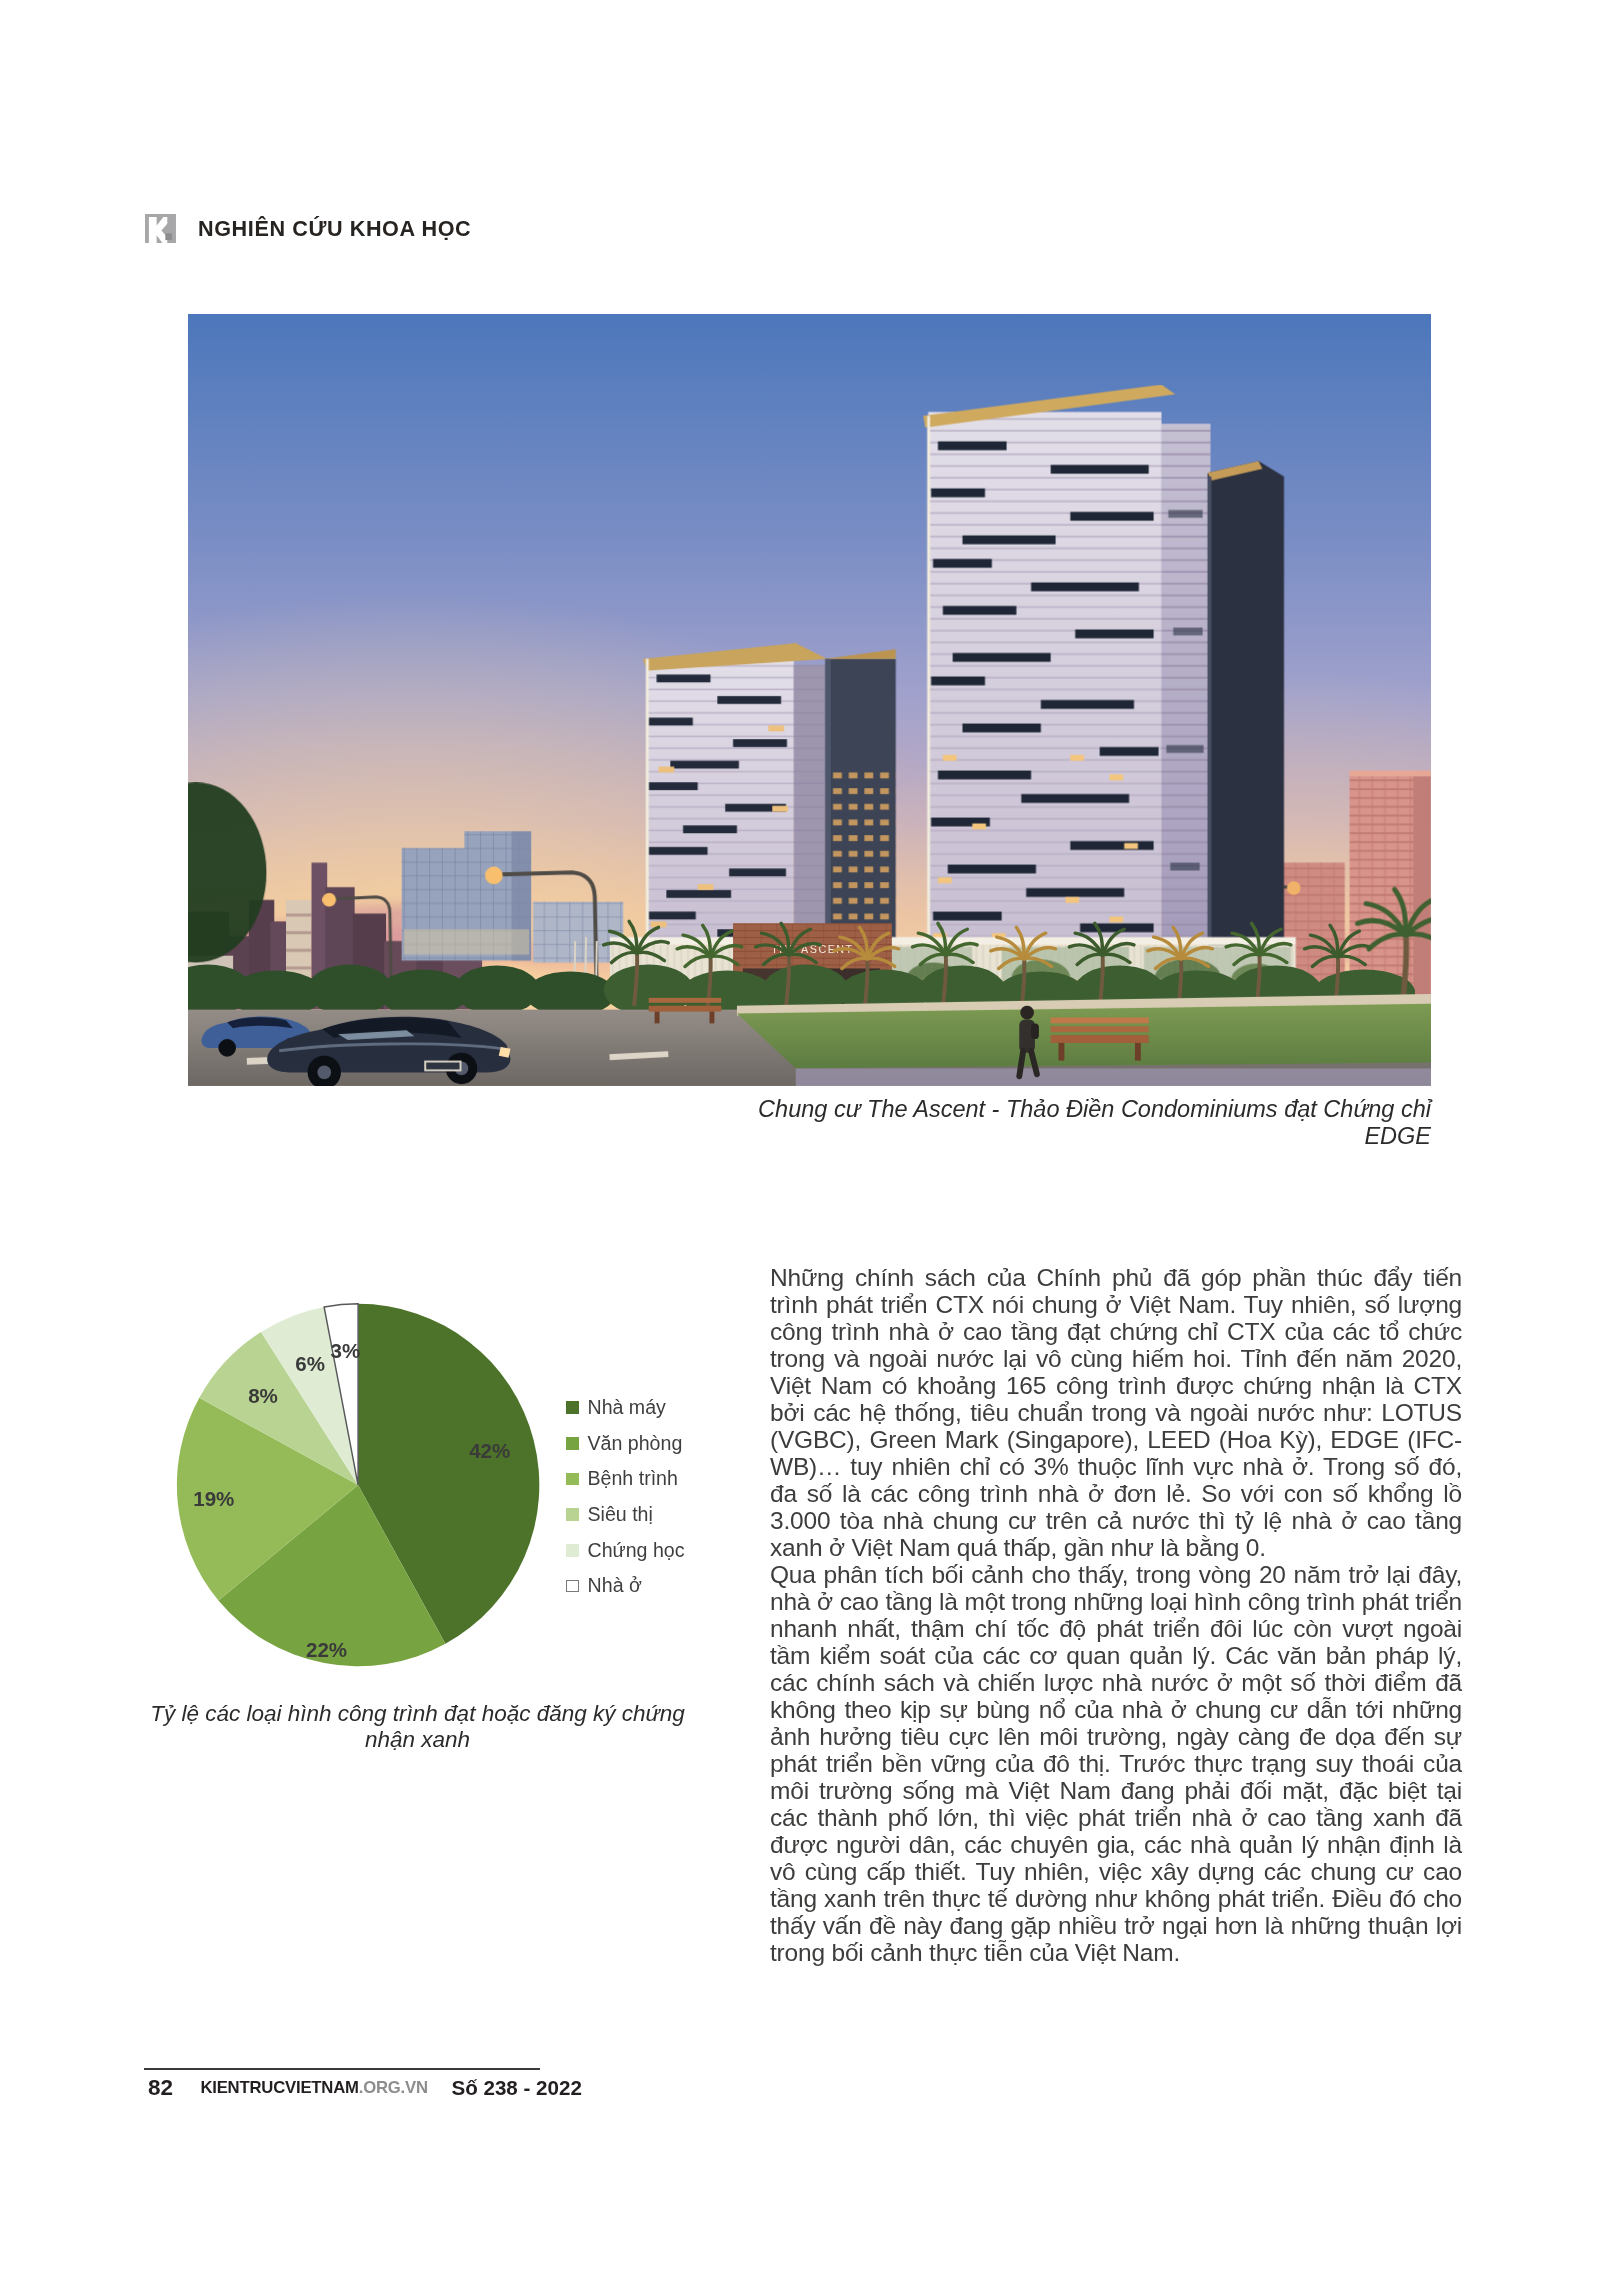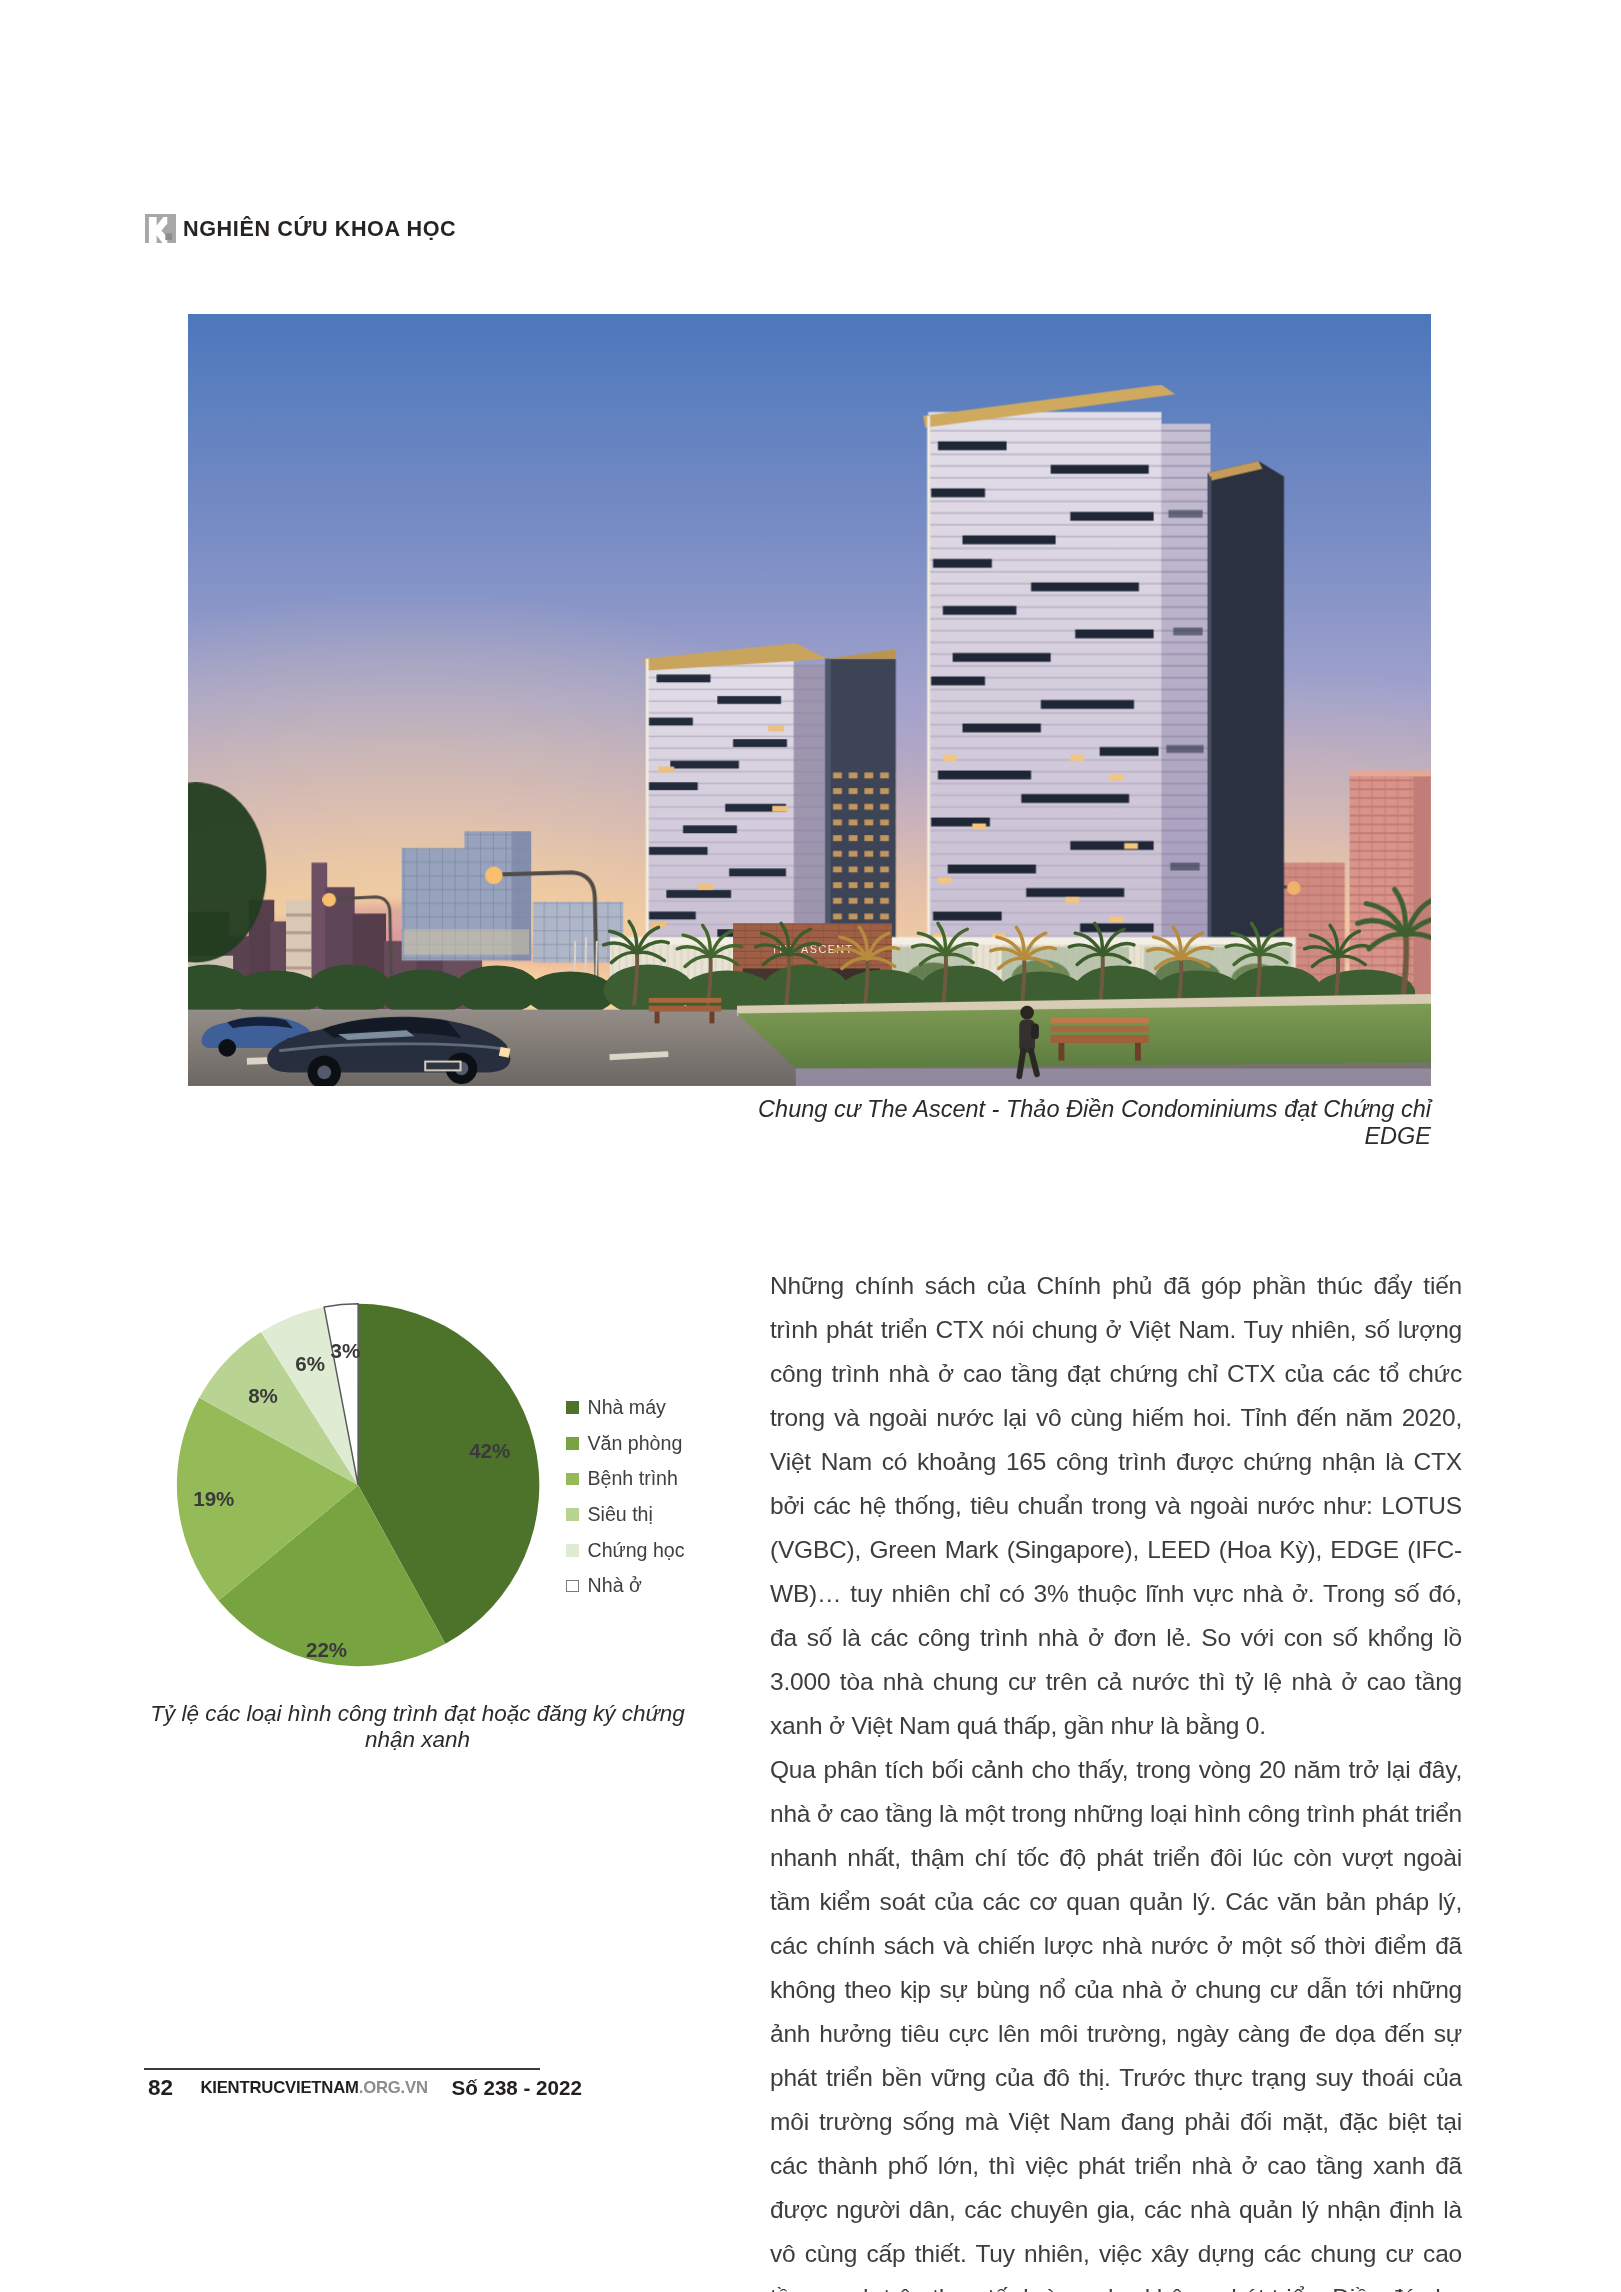--- a/index.html
+++ b/index.html
@@ -1,37 +1,37 @@
 <!DOCTYPE html>
 <html><head>
 <meta charset="utf-8">
 <style>
   html,body{margin:0;padding:0;background:#e8e8e8;}
   .page{position:relative;width:1621px;height:2293px;background:#ffffff;margin:0 auto;
         font-family:"Liberation Sans",sans-serif;color:#3e3d3c;overflow:hidden;}
   
-  .hdr{position:absolute;left:145px;top:214px;display:flex;align-items:center;gap:7px;}
+  .hdr{position:absolute;left:145px;top:214px;display:flex;align-items:center;gap:22px;}
   .hdr-logo{width:31px;height:29px;display:block;}
   .hdr-title{font-size:21.6px;font-weight:bold;letter-spacing:0.6px;color:#262321;}
   
   .photo{position:absolute;left:188px;top:314px;width:1243px;height:772px;overflow:hidden;background:#8d9bc8;}
   .photo svg{display:block;width:100%;height:100%;}
   .photo-caption{position:absolute;left:686px;right:190px;top:1096px;text-align:right;
                  font-style:italic;font-size:23.5px;color:#2c2b2a;}
   
   .pie-wrap{position:absolute;left:157px;top:1297px;width:412px;height:382px;}
   .legend{position:absolute;left:566px;top:1396px;}
   .legend-item{display:flex;align-items:center;margin-bottom:12.7px;}
   .swatch{width:12.7px;height:12.7px;display:inline-block;margin-right:8.8px;flex:none;}
   .legend-label{font-size:19.6px;color:#3f3f3f;}
   .chart-caption{position:absolute;left:137px;top:1701px;width:561px;text-align:center;
                  font-style:italic;font-size:22.5px;color:#2c2b2a;}
   
   .article{position:absolute;left:770px;top:1264px;width:692px;}
-  .article p{margin:0;font-size:24.5px;line-height:44px;letter-spacing:-0.2px;
+  .article p{margin:0;font-size:24.5px;line-height:27px;letter-spacing:-0.2px;
              text-align:justify;color:#3e3d3c;}
   .article p + p{}
   
   .footer{position:absolute;left:144px;top:2068px;width:396px;border-top:2.9px solid #3b3a39;
           padding-top:4.9px;display:flex;align-items:center;}
   .f-num{font-size:22.5px;font-weight:bold;color:#231f20;padding:0 15.7px 0 3.9px;}
   .f-div{width:2px;align-self:stretch;background:#4a4a4a;margin-top:-7.8px;}
   .f-site{font-size:16.7px;letter-spacing:-0.2px;padding:0 11.8px;white-space:nowrap;font-weight:bold;}
   .f-site b{color:#231f20;}
   .f-site span{color:#8d8d8d;}

